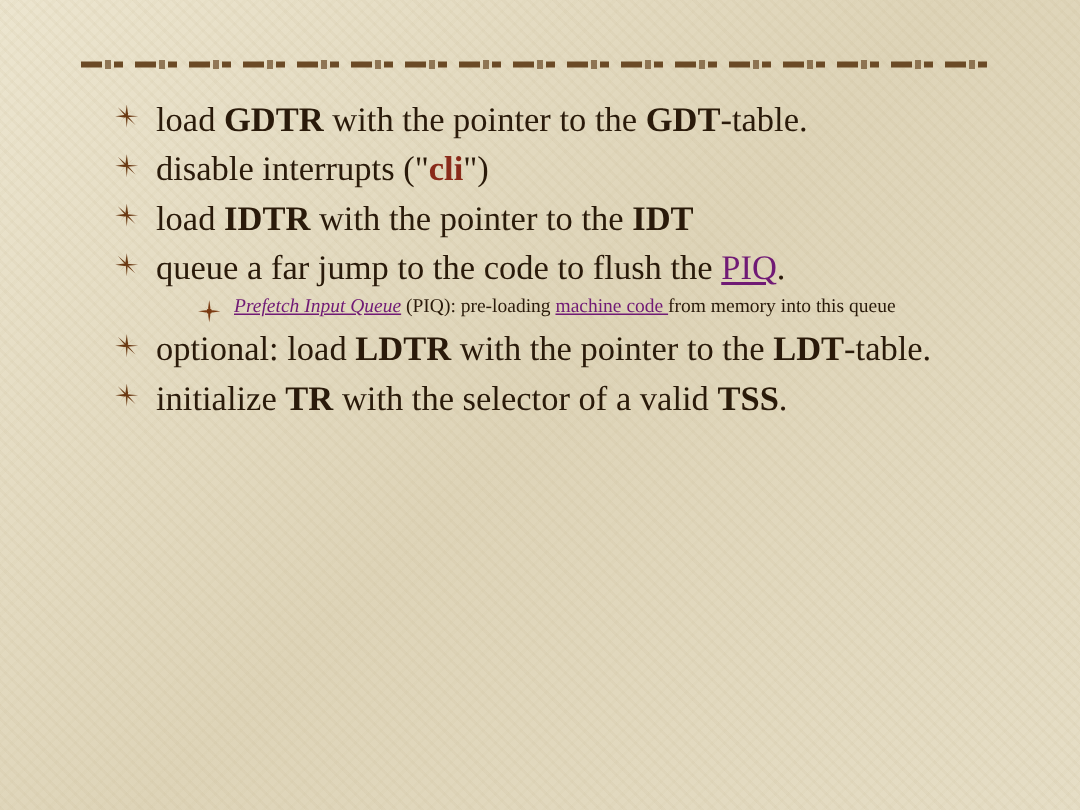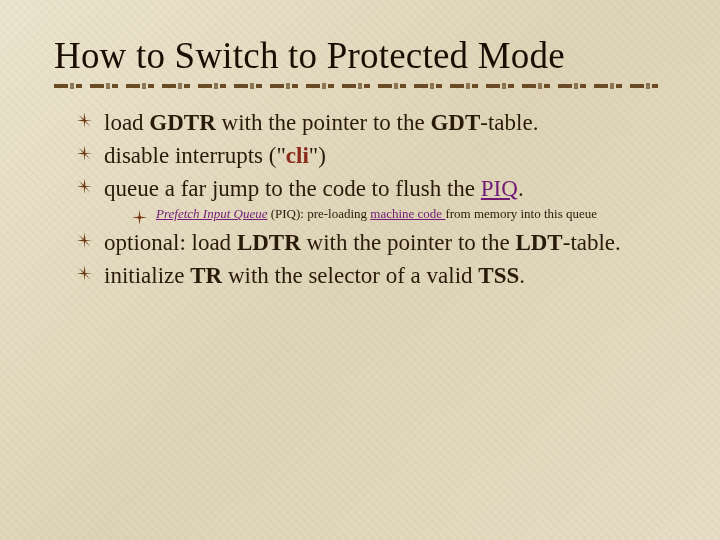--- a/index.html
+++ b/index.html
@@ -109,21 +109,20 @@
     color: #701a75;
   }
   b { font-weight: bold; }
   .roman { font-style: normal; }
 </style>
 </head>
 <body>
 
 <div class="slide">
 
-  <h1>How to Switch to Protected Mode</h1>
   <div class="divider"></div>
 
   <ul class="top">
 
     <li>
       <svg class="bullet-main" viewBox="0 0 20 20">
         <g fill="#6b3a14">
             <path d="M10 1 L11 8 L10 19 L9 8 Z"></path>
             <path d="M1 10 L8 11 L19 10 L8 9 Z"></path>
             <path d="M3 3 L10 9 L17 17 L9 10 Z"></path>
@@ -138,20 +137,31 @@
         <g fill="#6b3a14">
             <path d="M10 1 L11 8 L10 19 L9 8 Z"></path>
             <path d="M1 10 L8 11 L19 10 L8 9 Z"></path>
             <path d="M3 3 L10 9 L17 17 L9 10 Z"></path>
             <path d="M17 3 L10 9 L3 17 L9 10 Z"></path>
           </g>
       </svg>
       <span>disable interrupts ("</span><span class="code">cli</span><span>")</span>
     </li>
 
+    <li>
+      <svg class="bullet-main" viewBox="0 0 20 20">
+        <g fill="#6b3a14">
+            <path d="M10 1 L11 8 L10 19 L9 8 Z"></path>
+            <path d="M1 10 L8 11 L19 10 L8 9 Z"></path>
+            <path d="M3 3 L10 9 L17 17 L9 10 Z"></path>
+            <path d="M17 3 L10 9 L3 17 L9 10 Z"></path>
+          </g>
+      </svg>
+      <span>load </span><b>IDTR</b><span> with the pointer to the </span><b>IDT</b>
+    </li>
 
 
     <li>
       <svg class="bullet-main" viewBox="0 0 20 20">
         <g fill="#6b3a14">
             <path d="M10 1 L11 8 L10 19 L9 8 Z"></path>
             <path d="M1 10 L8 11 L19 10 L8 9 Z"></path>
             <path d="M3 3 L10 9 L17 17 L9 10 Z"></path>
             <path d="M17 3 L10 9 L3 17 L9 10 Z"></path>
           </g>

